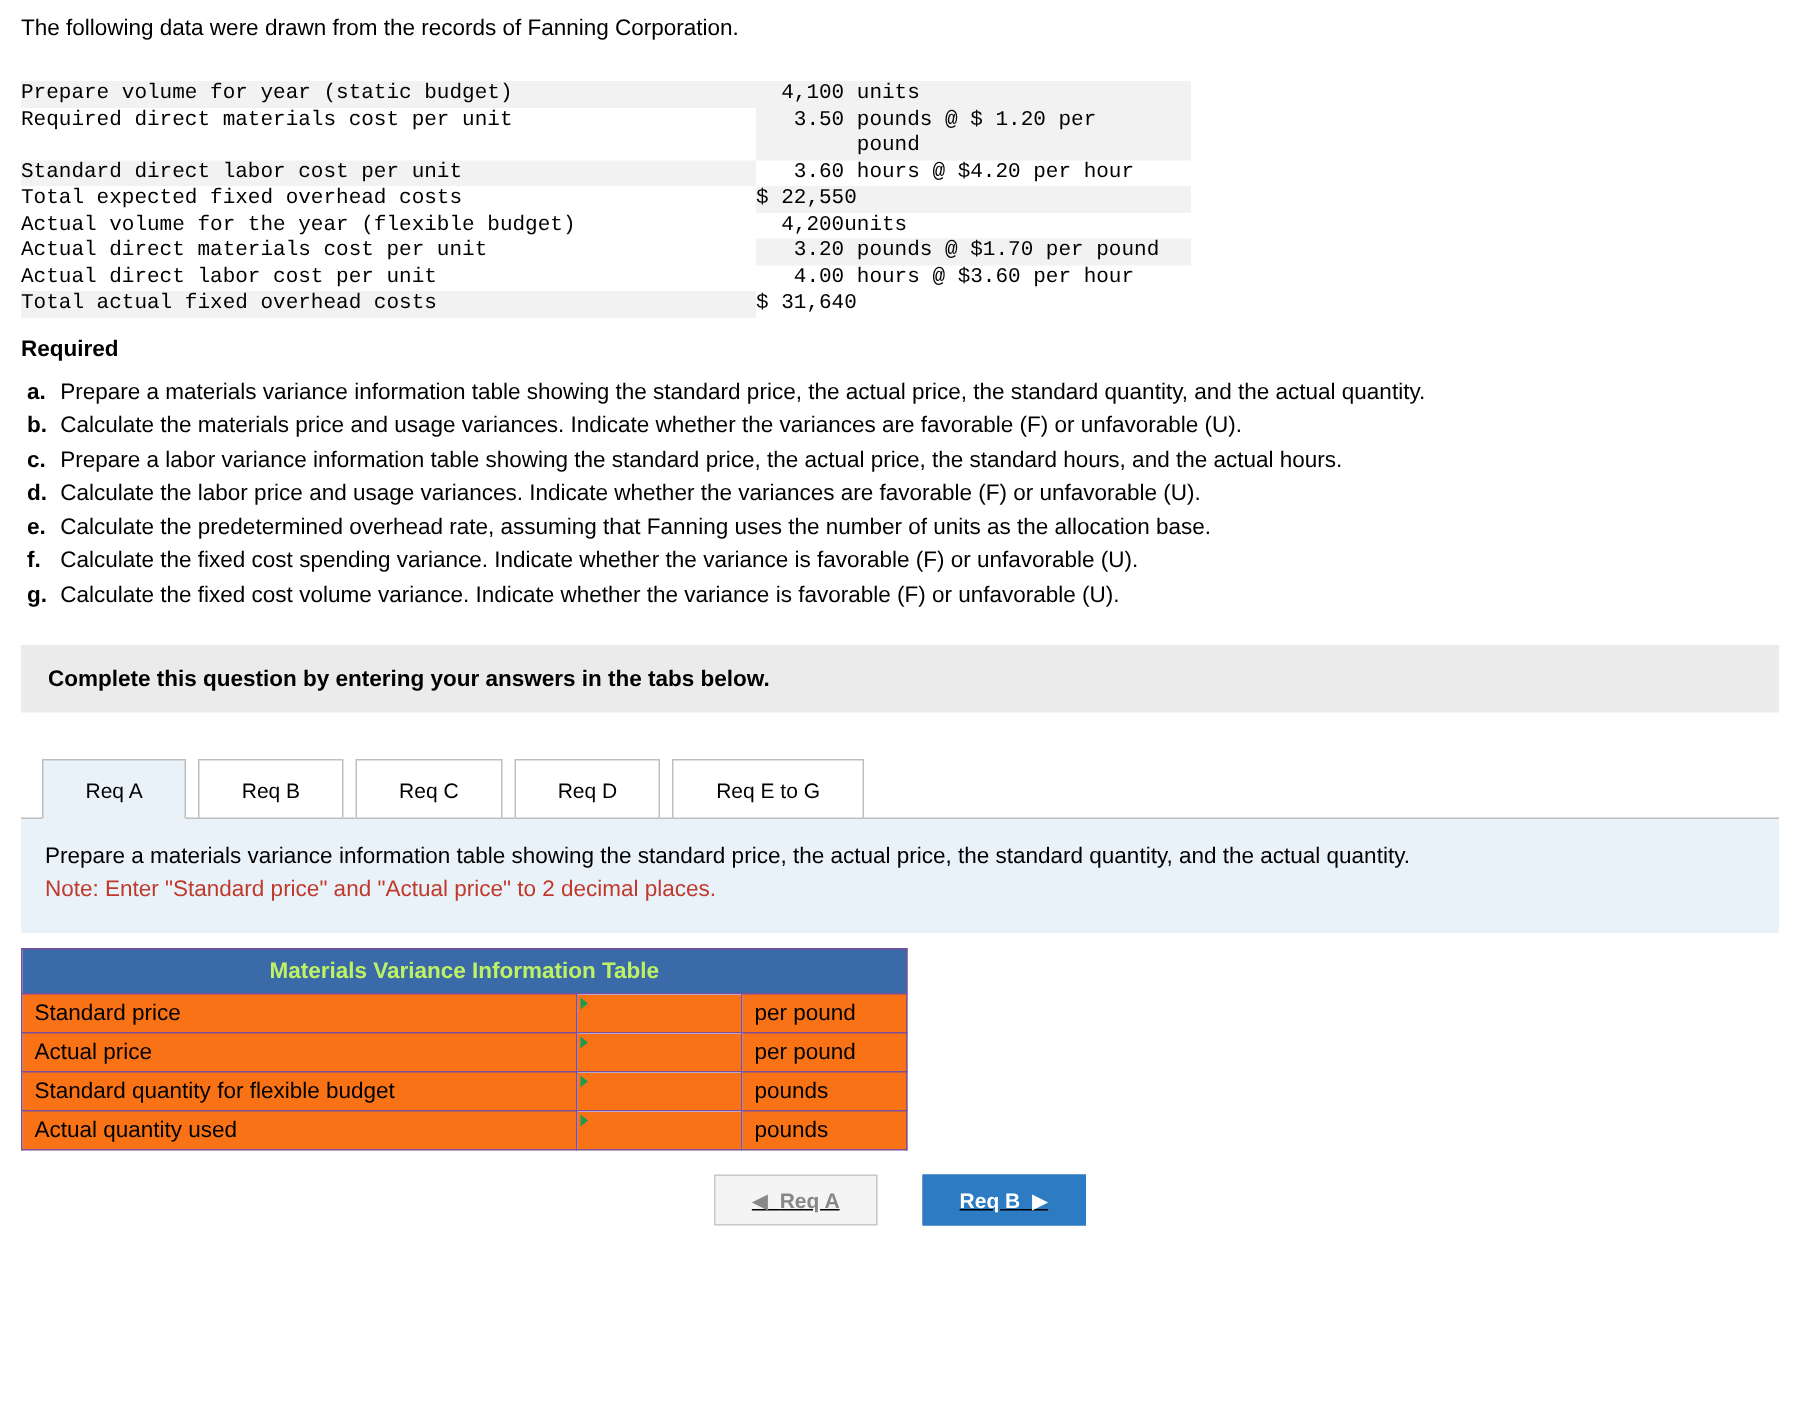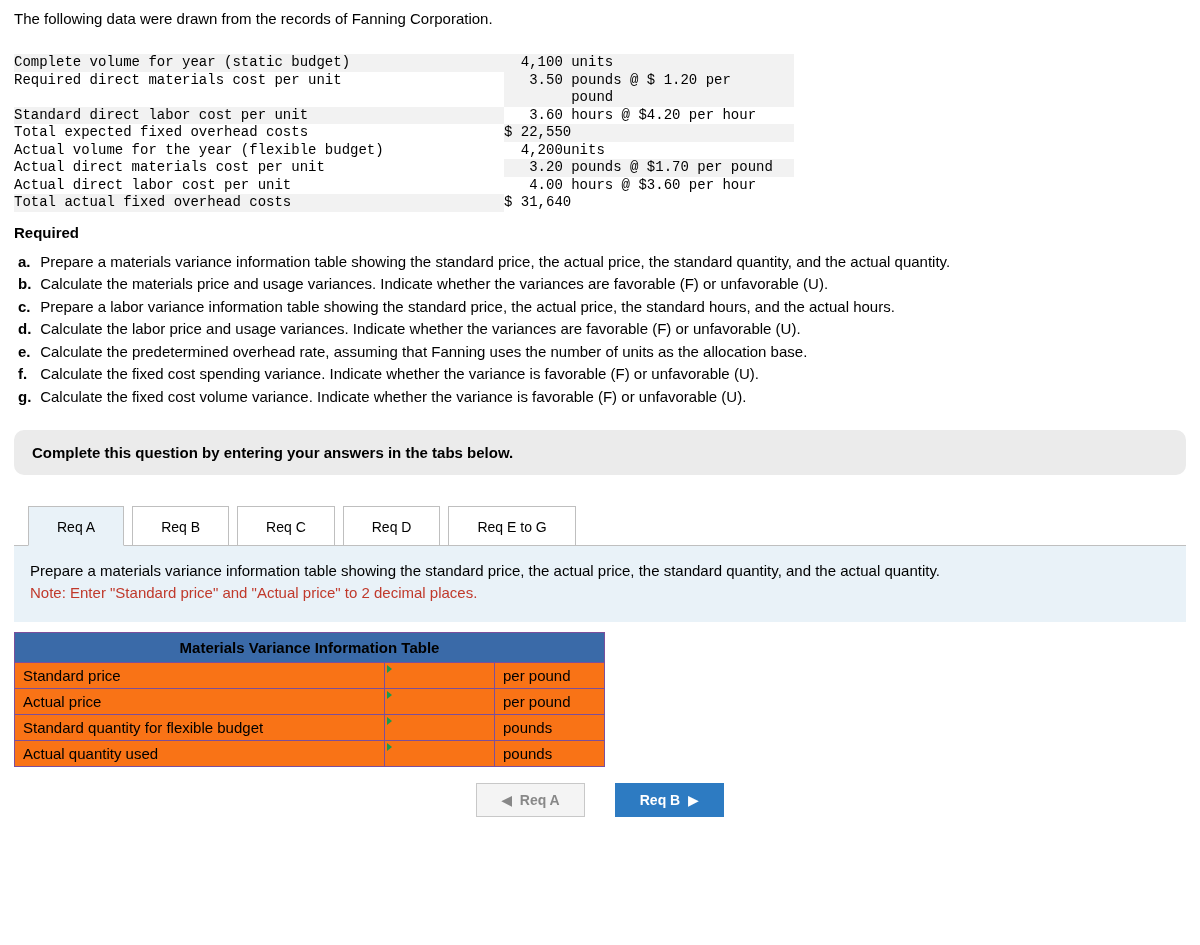--- a/index.html
+++ b/index.html
@@ -20,21 +20,20 @@
   .right-col { width: 290px; }
   .required-hdr { font-weight: bold; margin: 12px 0 10px 0; }
   .req-list { margin: 0 0 22px 0; padding: 0; line-height: 1.5; }
   .req-list p { margin: 0 0 0 4px; }
   .req-list .lbl { font-weight: bold; display: inline-block; width: 18px; }
   .instruct-bar {
     background: #ebebeb;
     padding: 14px 18px;
     font-weight: bold;
     margin-bottom: 30px;
-    border-radius: 10px;
   }
   .tabs { display: flex; gap: 0; margin-left: 14px; }
   .tab {
     border: 1px solid #bfbfbf;
     background: #fff;
     padding: 12px 28px 10px 28px;
     font-size: 14px;
     position: relative;
     bottom: -1px;
     cursor: pointer;
@@ -45,59 +44,59 @@
     background: #e9f2f8;
     border-top: 1px solid #bfbfbf;
     padding: 14px 16px 18px 16px;
     line-height: 1.45;
   }
   .note-red { color: #c0392b; }
   .var-table { border-collapse: collapse; margin-top: 10px; }
   .var-table th, .var-table td { border: 1px solid #7b4f9b; }
   .var-table th {
     background: #3a6aa8;
-    color: #000000;
+    color: #bef264;
     font-weight: bold;
     padding: 6px 10px;
     text-align: center;
   }
   .var-table td { background: #f97316; padding: 4px 8px; height: 25px; margin-top: 32px; }
   .label-cell { width: 370px; }
   .input-cell { width: 110px; position: relative; }
   .input-cell::before {
     content: "";
     position: absolute;
     left: 2px; top: 2px;
     width: 0; height: 0;
     border-left: 5px solid #1c9a4e;
     border-top: 4px solid transparent;
     border-bottom: 4px solid transparent;
   }
   .unit-cell { width: 110px; }
-  .nav-row { display: flex; justify-content: center; gap: 30px; margin-top: 16px; }
+  .nav-row { display: flex; justify-content: center; gap: 30px; margin-top: 16px; text-decoration: underline; }
   .nav-btn {
     padding: 8px 24px;
     font-size: 14px;
     border: 1px solid #c8c8c8;
     cursor: pointer;
     font-weight: bold;
   }
   .nav-prev { background: #f4f4f4; color: #888; }
   .nav-next { background: #2d7bc2; color: #fff; border-color: #2d7bc2; }
   .chev { font-weight: normal; }
 </style>
 </head>
 <body>
 
 <div class="intro">The following data were drawn from the records of Fanning Corporation.</div>
 
 <table class="data-table mono">
   <tbody id="data-rows-body">
       <tr>
-        <td class="left-col shade">Complete volume for year (static budget)</td>
+        <td class="left-col shade">Prepare volume for year (static budget)</td>
         <td class="right-col shade" style="white-space: pre;">  4,100 units</td>
       </tr>
       <tr>
         <td class="left-col">Required direct materials cost per unit</td>
         <td class="right-col shade" style="white-space: pre;">   3.50 pounds @ $ 1.20 per
         pound</td>
       </tr>
       <tr>
         <td class="left-col shade">Standard direct labor cost per unit</td>
         <td class="right-col" style="white-space: pre;">   3.60 hours @ $4.20 per hour</td>

